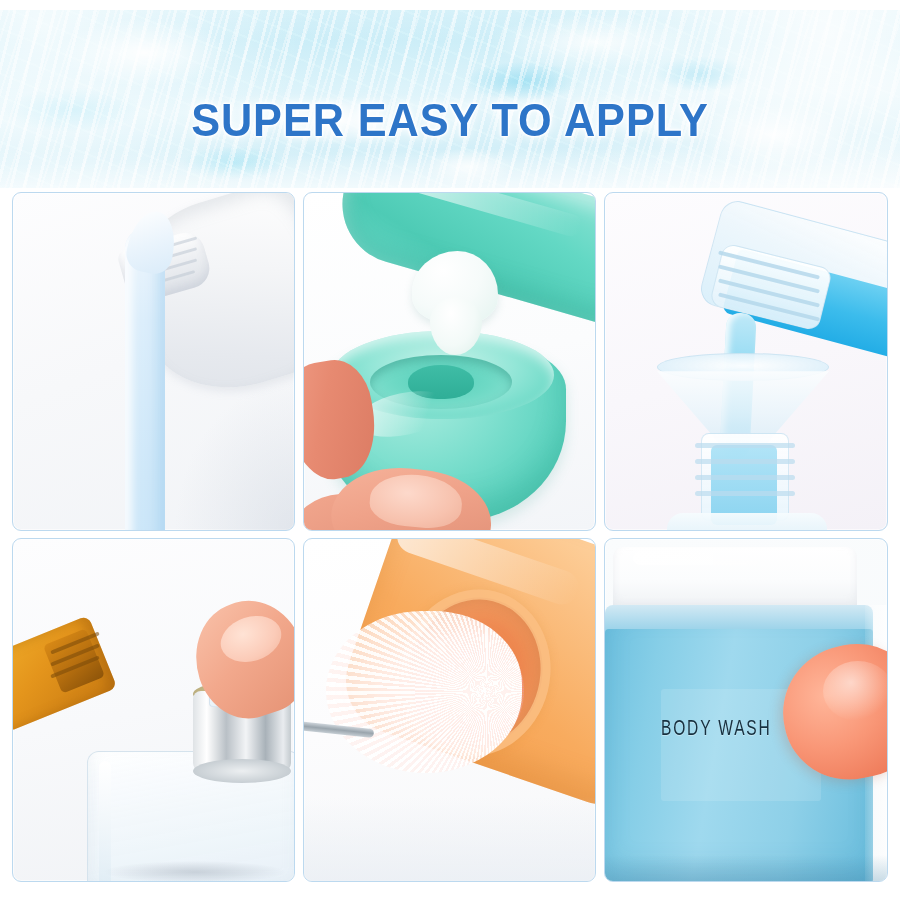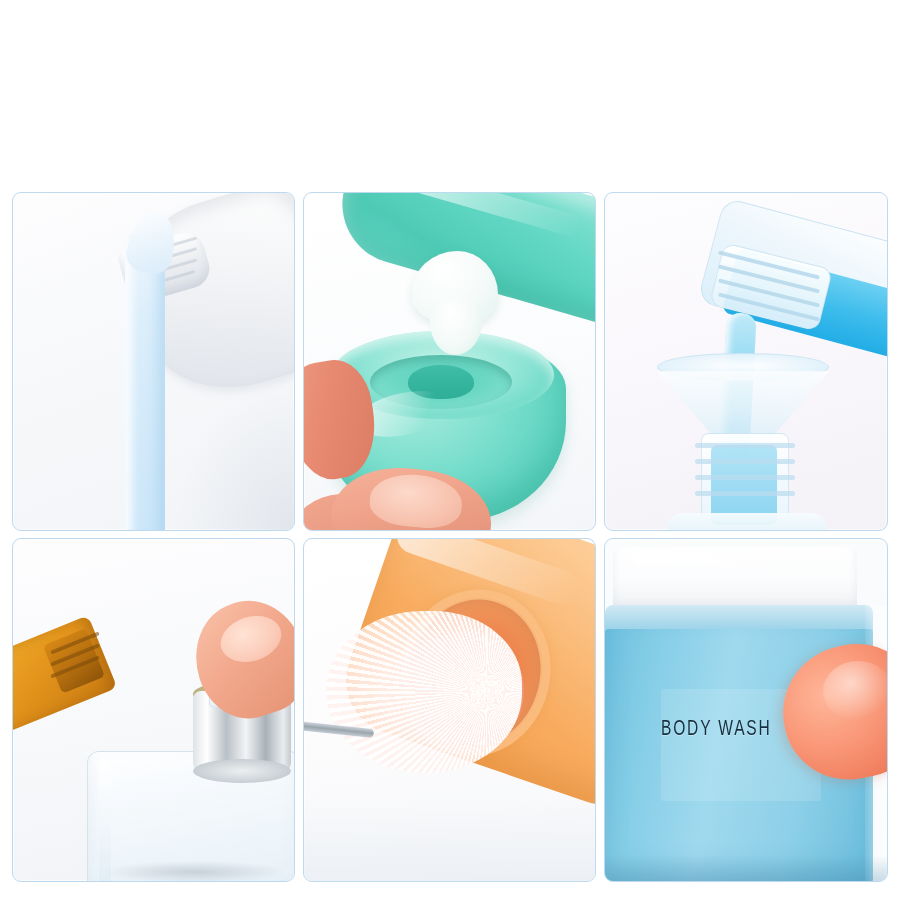--- a/index.html
+++ b/index.html
@@ -410,20 +410,23 @@
   .c6 .bot-shadow {
     position:absolute; left:0; bottom:0; width:100%; height:26px;
     background:linear-gradient(to bottom, rgba(90,150,180,0), rgba(70,135,170,.28));
   }
 </style>
 </head>
 <body>
 
 <div id="page">
 
+  <div class="banner">
+    <div class="banner-title">SUPER EASY TO APPLY</div>
+  </div>
 
   <div class="grid">
 
     <div class="cell c1">
       <div class="photo">
         <div class="src-bottle"></div>
         <div class="src-neck"></div>
         <div class="thread t1"></div>
         <div class="thread t2"></div>
         <div class="thread t3"></div>

